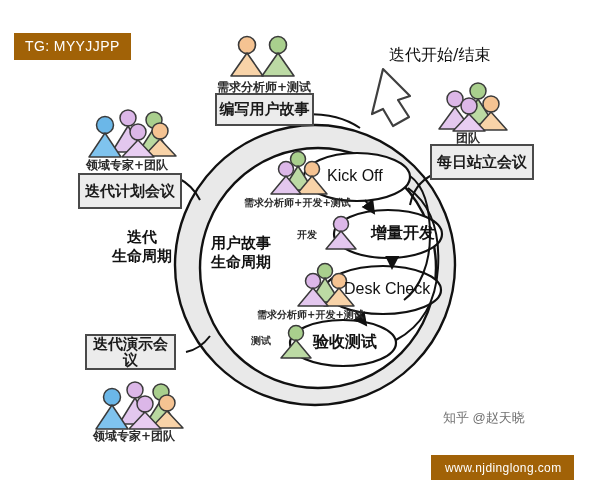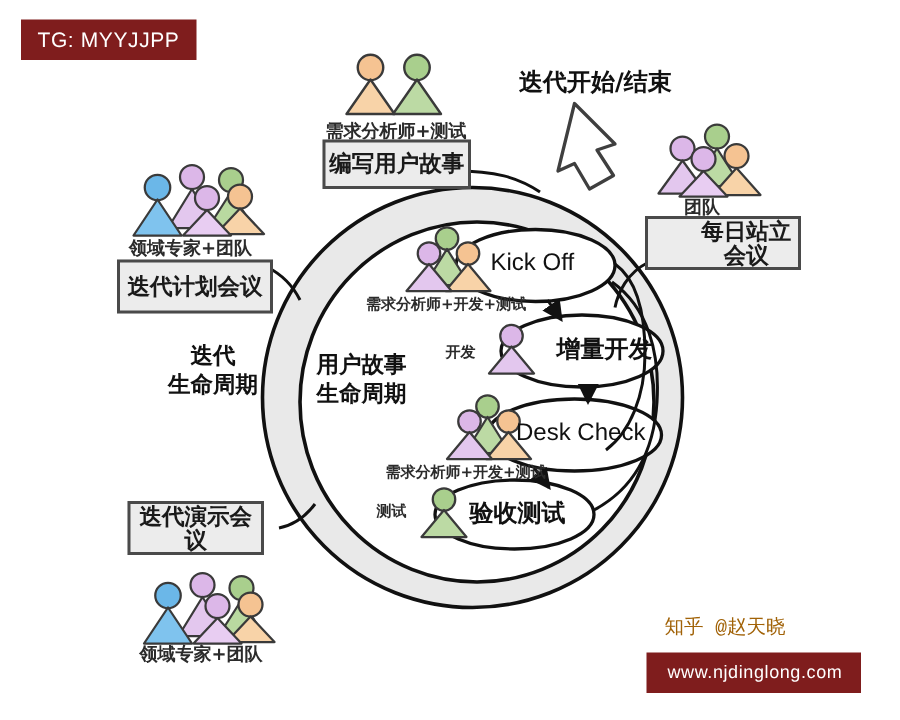--- a/index.html
+++ b/index.html
@@ -10,33 +10,34 @@
     overflow:hidden;
     position:relative;
   }
   #stage{position:absolute;left:0;top:0;width:600px;height:480px;}
 
   
   .abs{position:absolute;}
 
   
   .badge{
-    background:#7f1d1d;color:#ffffff;
+    background:#a16207;color:#ffffff;
     font-size:14px;letter-spacing:.4px;
     padding:5px 11px 6px 11px;
     white-space:nowrap;
     font-family:"Liberation Sans",sans-serif;
+    margin-top:20px;
   }
   #tg-badge{left:14px;top:13px;}
   #site-badge{left:431px;top:435px;font-size:12px;padding:6px 12px 7px 14px;}
 
   .watermark{
     position:absolute;left:443px;top:409px;
-    color:#a16207;font-size:13px;white-space:nowrap;
-    font-family:Liberation Mono, monospace;
+    color:#737373;font-size:13px;white-space:nowrap;
+    font-family:Liberation Sans, sans-serif;
   }
 
   
   .gbox{
     background:#ececec;
     border:2px solid #4a4a4a;
     color:#1a1a1a;
     font-weight:bold;
     display:flex;align-items:center;justify-content:center;
     text-align:center;
@@ -56,23 +57,24 @@
 
   .ring-label{
     position:absolute;
     color:#111;font-weight:bold;
     text-align:center;line-height:1.25;
     white-space:nowrap;
     font-family:"DejaVu Sans","Liberation Sans",sans-serif;
   }
 
   .title-text{
-    position:absolute;color:#111;font-weight:bold;
-    white-space:nowrap;
-    font-family:"DejaVu Sans","Liberation Sans",sans-serif;
+    position:absolute;color:#111;font-weight:normal;
+    white-space:nowrap;
+    font-family:"DejaVu Sans","Liberation Sans",sans-serif;
+    margin-left:43px;
   }
 
   
   .node-text{
     position:absolute;color:#111;
     white-space:nowrap;
     font-family:"DejaVu Sans","Liberation Sans",sans-serif;
   }
   .node-text.latin{font-family:"Liberation Sans",sans-serif;}
 
@@ -267,21 +269,21 @@
     <div>用户故事</div>
     <div>生命周期</div>
   </div>
 
   <div class="title-text" style="left:346px;top:45px;font-size:16px;">迭代开始/结束</div>
 
   <div class="gbox abs" style="left:78px;top:173px;width:104px;height:36px;font-size:15px;">迭代计划会议</div>
 
   <div class="gbox abs" style="left:215px;top:93px;width:99px;height:33px;font-size:15px;">编写用户故事</div>
 
-  <div class="gbox abs" style="left:430px;top:144px;width:104px;height:36px;font-size:15px;padding-left:31px;">每日站立会议</div>
+  <div class="gbox abs" style="left:430px;top:144px;width:104px;height:36px;font-size:15px;">每日站立会议</div>
 
   <div class="gbox abs" style="left:85px;top:334px;width:91px;height:36px;font-size:15px;">迭代演示会议</div>
 
   <div class="badge abs" id="tg-badge">TG: MYYJJPP</div>
 
   <div class="watermark">知乎 @赵天晓</div>
 
   <div class="badge abs" id="site-badge">www.njdinglong.com</div>
 
 </div>

